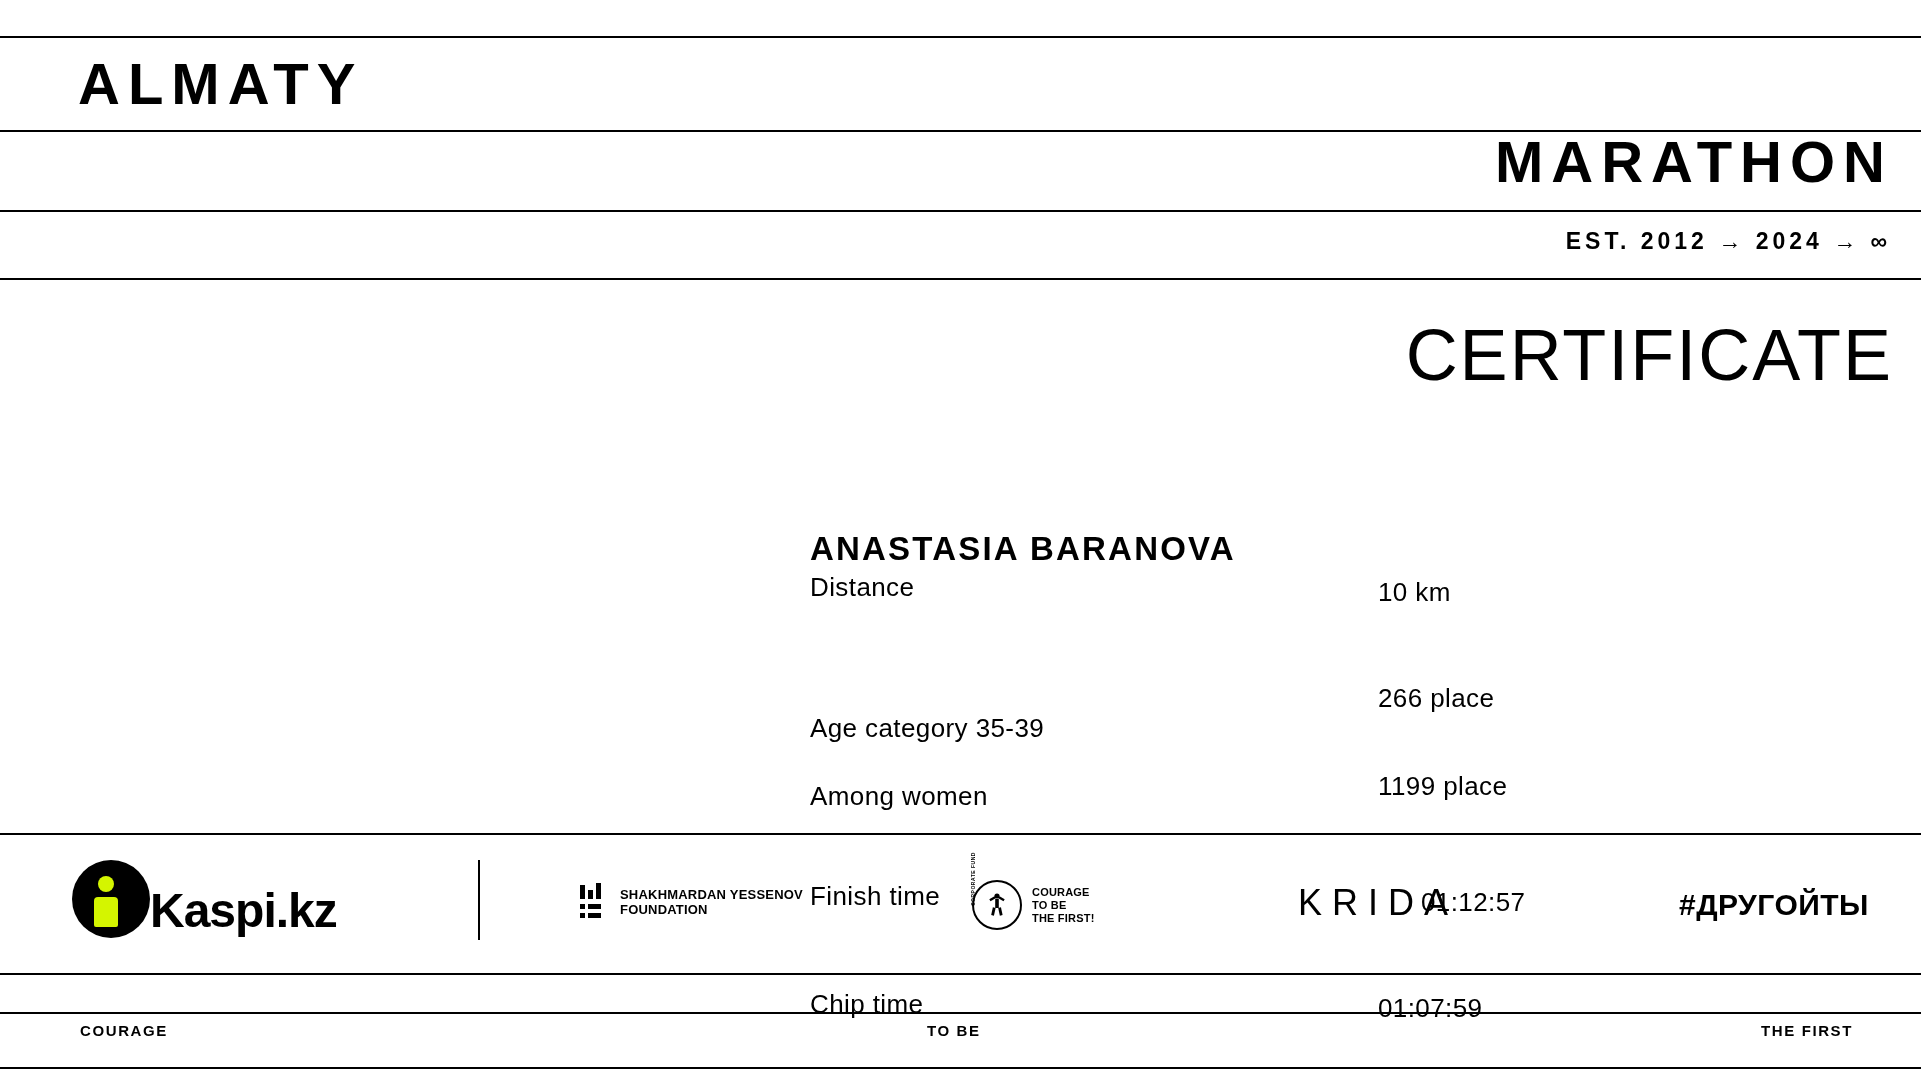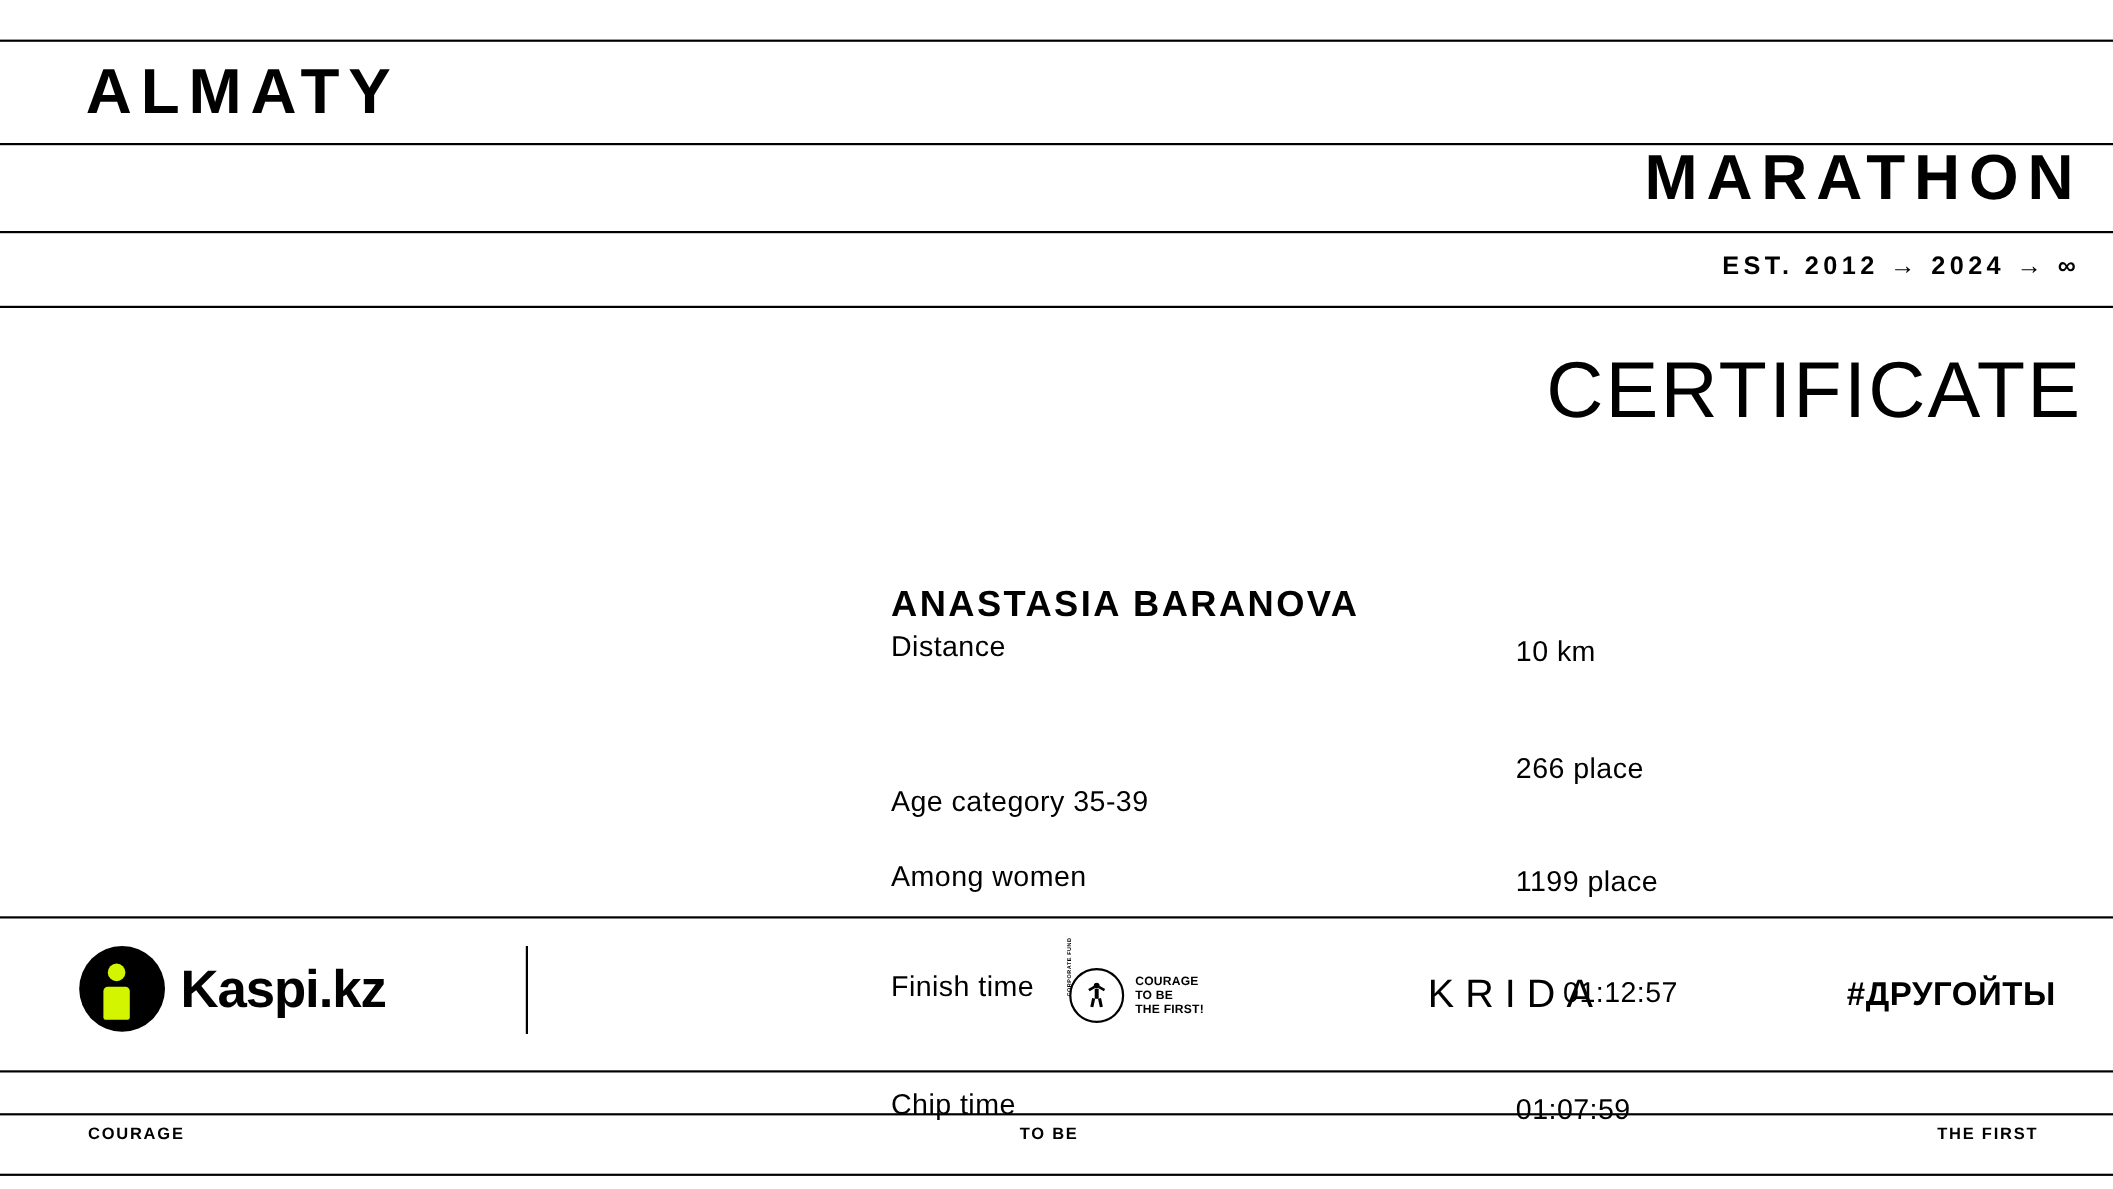--- a/index.html
+++ b/index.html
@@ -109,43 +109,42 @@
     position: absolute;
     left: 568px;
     font-size: 26px;
     letter-spacing: 0.4px;
   }
   .row.r-a .label { top: 2px; }
   .row.r-a .value { top: 7px; }
   .row.r-b .label { top: 55px; margin-top: 35px; }
   .row.r-b .value { top: 60px; }
   .row.r-c .label { top: 105px; }
-  .row.r-c .value { top: 110px; }
+  .row.r-c .value { top: 95px; }
   .row.r-d .label { top: 152px; }
   .row.r-d .value { top: 158px; margin-left: 43px; }
   .row.r-e .label { top: 207px; }
   .row.r-e .value { top: 211px; }
 
   
   .sponsors {
     position: absolute;
     left: 0;
     top: 835px;
     width: 1921px;
     height: 138px;
     display: flex;
     align-items: center;
   }
   .kaspi {
     position: absolute;
     left: 72px;
     top: 25px;
     display: flex;
-    align-items: center;
-    gap: 14px;
+    align-items: flex-end;
   }
   .kaspi-mark {
     width: 78px;
     height: 78px;
     border-radius: 50%;
     background: #000;
     position: relative;
   }
   .kaspi-mark::before {
     content: "";
@@ -320,20 +319,35 @@
 
   <div class="sponsors">
 
     <div class="kaspi">
       <div class="kaspi-mark"></div>
       <div class="kaspi-text">Kaspi.kz</div>
     </div>
 
     <div class="divider"></div>
 
+    <div class="yessenov">
+      <svg class="yessenov-mark" viewBox="0 0 30 38">
+        <rect x="2" y="2" width="5" height="14" fill="#000"></rect>
+        <rect x="10" y="7" width="5" height="9" fill="#000"></rect>
+        <rect x="18" y="0" width="5" height="16" fill="#000"></rect>
+        <rect x="2" y="21" width="5" height="5" fill="#000"></rect>
+        <rect x="10" y="21" width="13" height="5" fill="#000"></rect>
+        <rect x="2" y="30" width="5" height="5" fill="#000"></rect>
+        <rect x="10" y="30" width="13" height="5" fill="#000"></rect>
+      </svg>
+      <div class="yessenov-text">
+        <div>SHAKHMARDAN YESSENOV</div>
+        <div>FOUNDATION</div>
+      </div>
+    </div>
 
     <div class="cfund">
       <div class="cfund-seal">
         <div class="ring"></div>
         <svg class="fig" viewBox="0 0 16 24">
           <circle cx="8" cy="3" r="2.6" fill="#000"></circle>
           <rect x="6.2" y="6" width="3.6" height="9" fill="#000"></rect>
           <rect x="0.5" y="4.5" width="6" height="2.4" fill="#000" transform="rotate(-30 3.5 5.7)"></rect>
           <rect x="9.5" y="4.5" width="6" height="2.4" fill="#000" transform="rotate(30 12.5 5.7)"></rect>
           <rect x="3" y="14.5" width="2.8" height="8" fill="#000" transform="rotate(12 4.4 18.5)"></rect>

